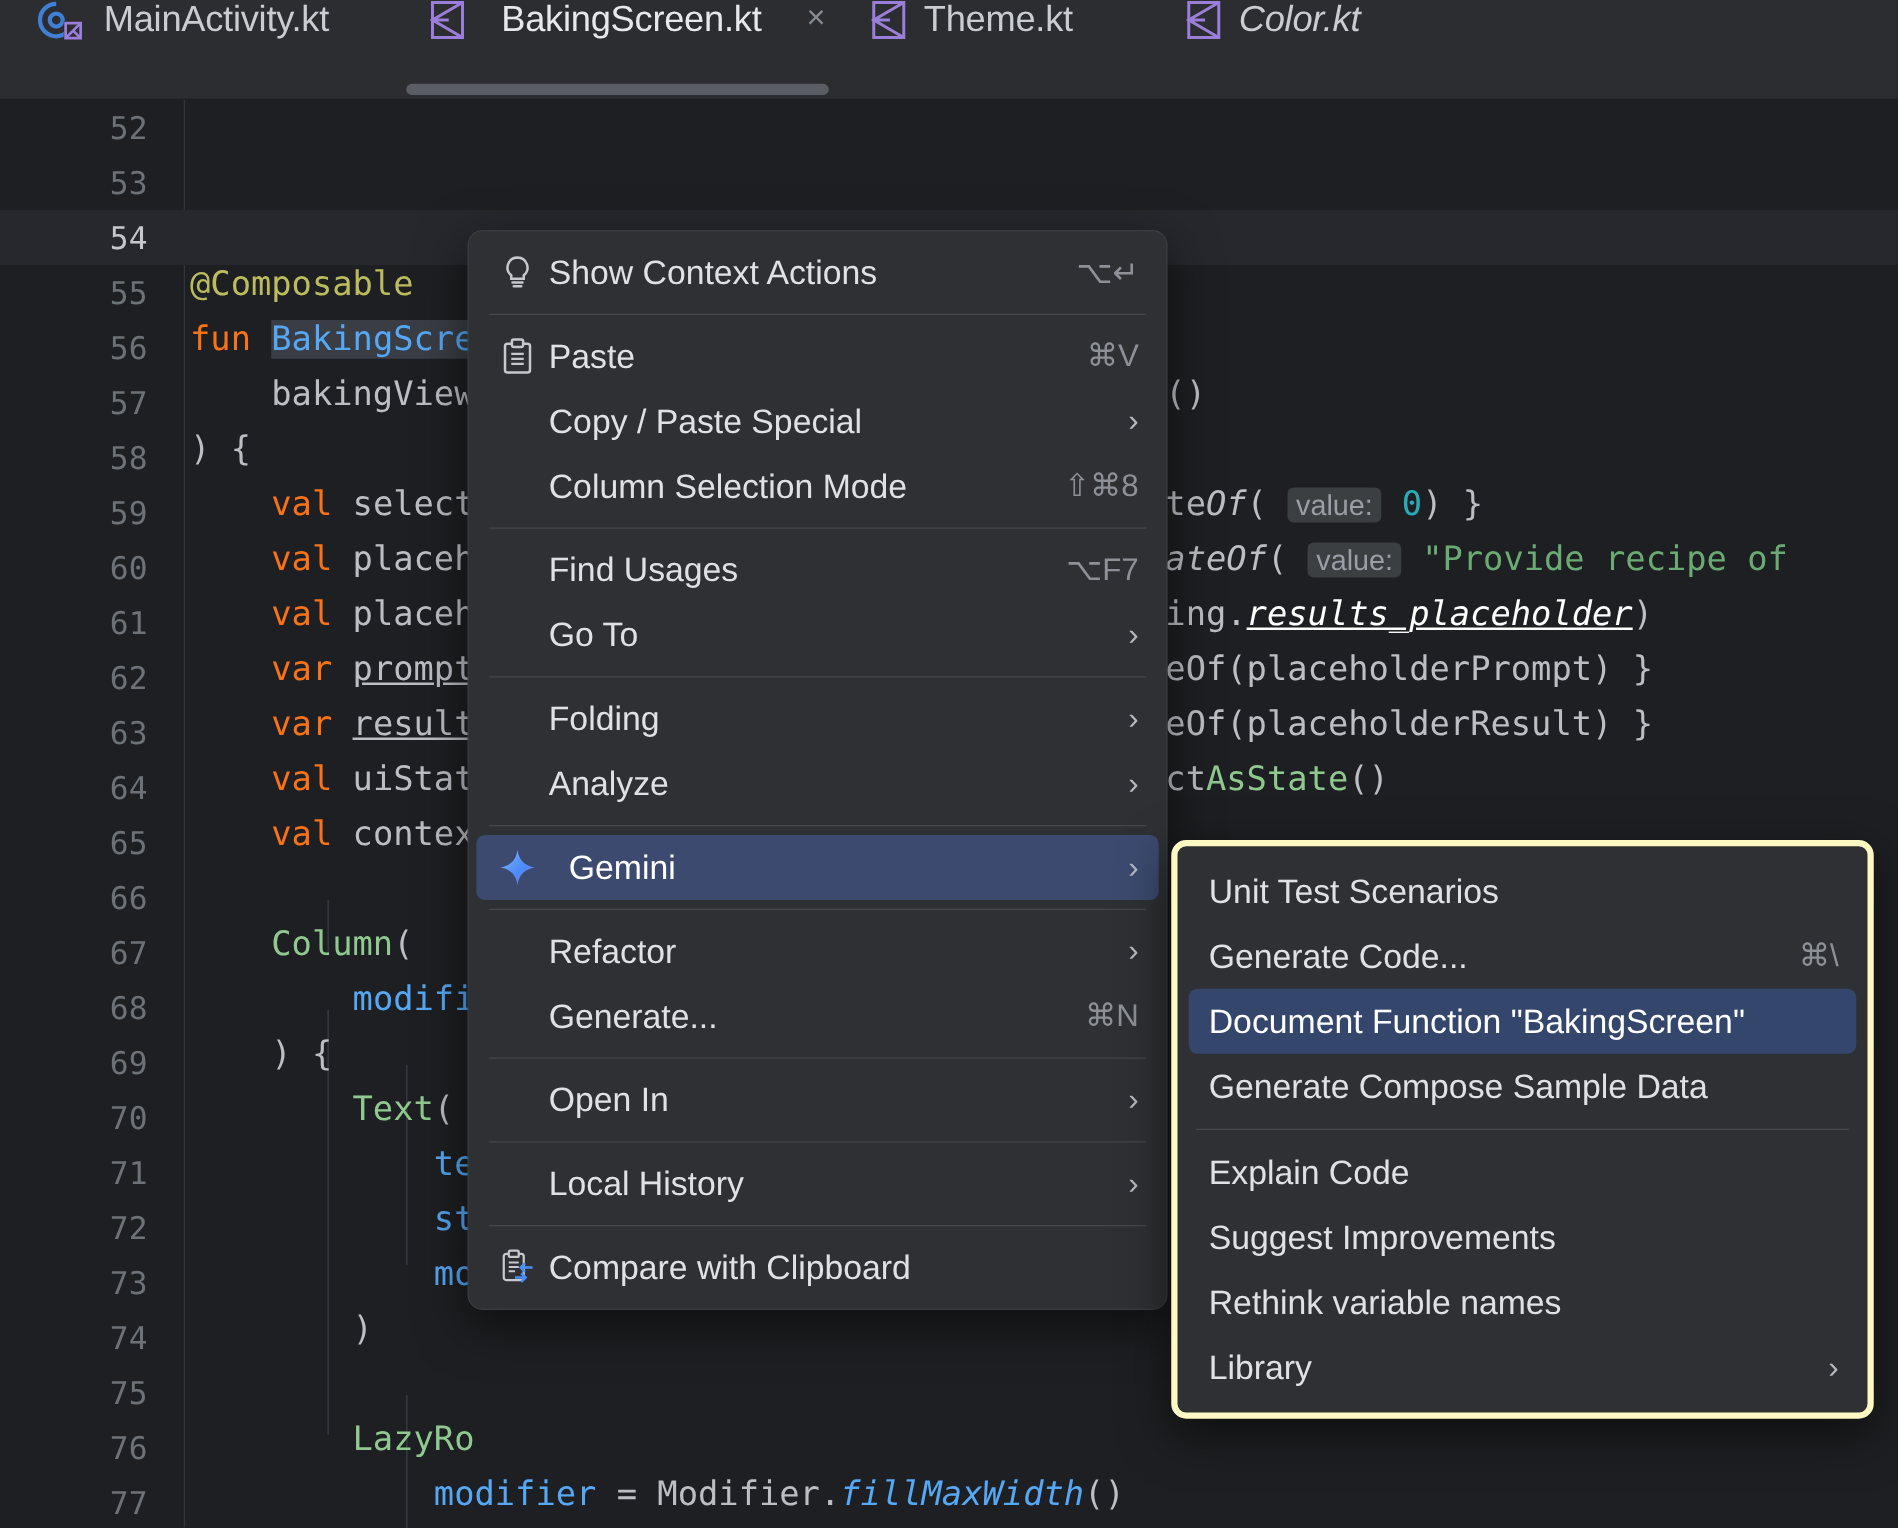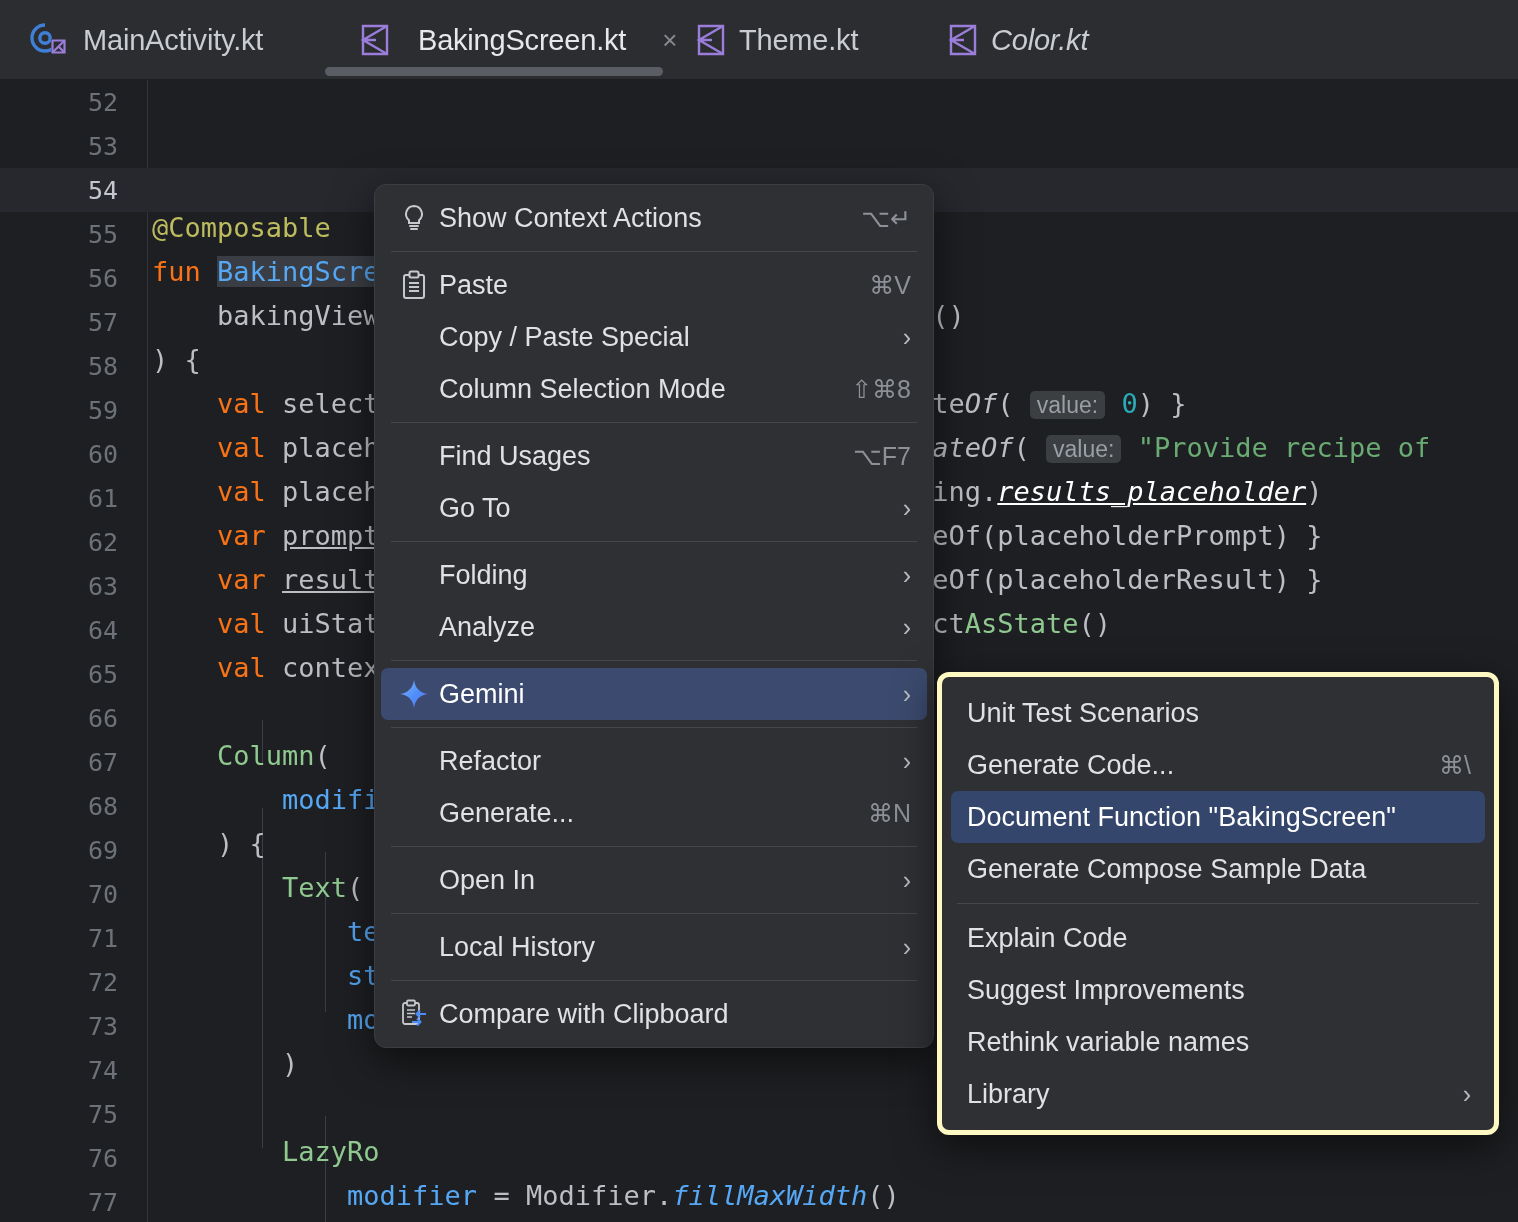--- a/index.html
+++ b/index.html
@@ -11,21 +11,21 @@
   }
 
   
   #tabbar {
     position: absolute; left: 0; top: 0; width: 1518px; height: 80px;
     background: #2b2d30;
     border-bottom: 1px solid #1e1f22;
   }
   .tab {
     position: absolute; top: 0; height: 80px;
-    display: flex; align-items: center; gap: 13px;
+    display: flex; gap: 13px;
     padding: 0 18px;
     cursor: default;
   }
   .tab-label {
     font-size: 29px; color: #c9ccd1; white-space: nowrap;
     letter-spacing: -0.2px;
   }
   .tab.active .tab-label { color: #e6e8eb; }
   .tab.italic .tab-label { font-style: italic; }
   .tab-underline {
@@ -114,21 +114,21 @@
     font-size: 27px; color: #dfe1e5; white-space: nowrap;
     flex: 1;
   }
   .mi .sc {
     font-size: 25px; color: #8d9197; white-space: nowrap;
     font-family: "Liberation Sans", sans-serif;
   }
   .mi .arrow {
     font-size: 25px; color: #b6bac0; margin-left: 14px;
   }
-  .mi.sel { background: #3b4a6e; }
+  .mi.sel { background: #3b4a6e; gap: 16px; }
   .mi.sel .lbl { color: #ffffff; }
   .sep {
     height: 1px; background: #44474b; margin: 7px 10px;
   }
 
   
   #submenu {
     position: absolute; left: 937px; top: 672px;
     width: 562px;
     background: #2e3033;
@@ -154,21 +154,21 @@
         <path d="M15 3a13 13 0 1 0 0 26 13 13 0 0 0 9.2-3.8" fill="none" stroke="#3f7fd6" stroke-width="3.4"></path>
         <circle cx="15" cy="16" r="5.2" fill="none" stroke="#3f7fd6" stroke-width="3.4"></circle>
         <path d="M21 17h14v15H21z" fill="#2b2d30"></path>
         <path d="M22.5 18.5h12v12h-12z" fill="none" stroke="#9b7ed9" stroke-width="2.2"></path>
         <path d="M34.5 18.5 L22.5 30.5 M34.5 30.5 L28.5 24.5" stroke="#9b7ed9" stroke-width="2.2" fill="none"></path>
       </svg>
     </span>
     <span class="tab-label">MainActivity.kt</span>
   </div>
 
-  <div class="tab active" style="left:342px;gap:28px;">
+  <div class="tab active" style="left:325px;gap:28px;">
     <span class="ico">
       <svg class="kt-icon" viewBox="0 0 30 32">
         <path d="M3 2h24v28H3z" fill="none" stroke="#9b7ed9" stroke-width="2.4"></path>
         <path d="M27 2 L3 16 L27 30 M3 16 L16 16" stroke="#9b7ed9" stroke-width="2.4" fill="none"></path>
       </svg>
     </span>
     <span class="tab-label">BakingScreen.kt</span>
     <span class="tab-close">×</span>
   </div>
 

